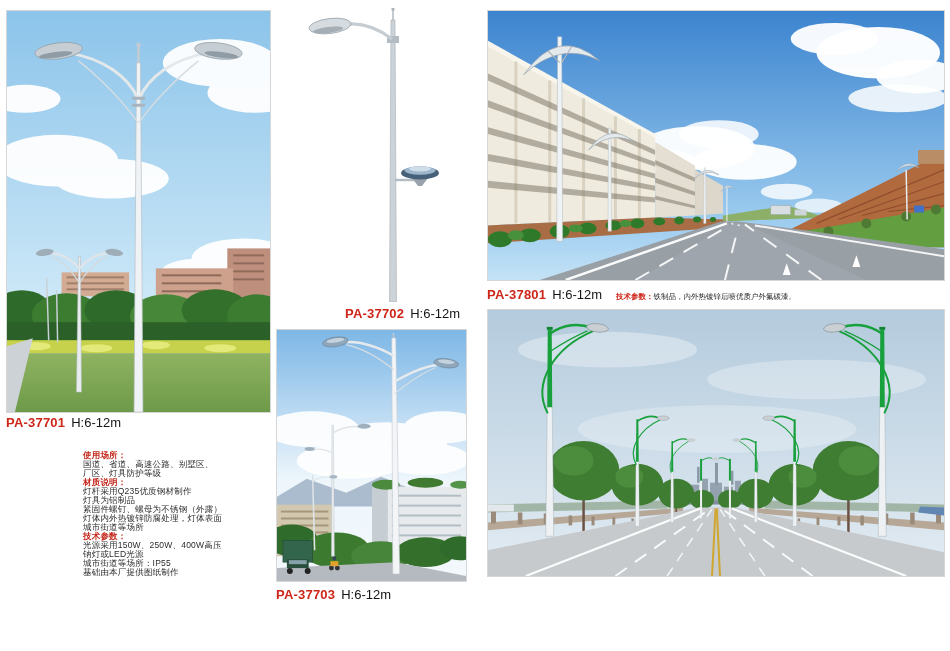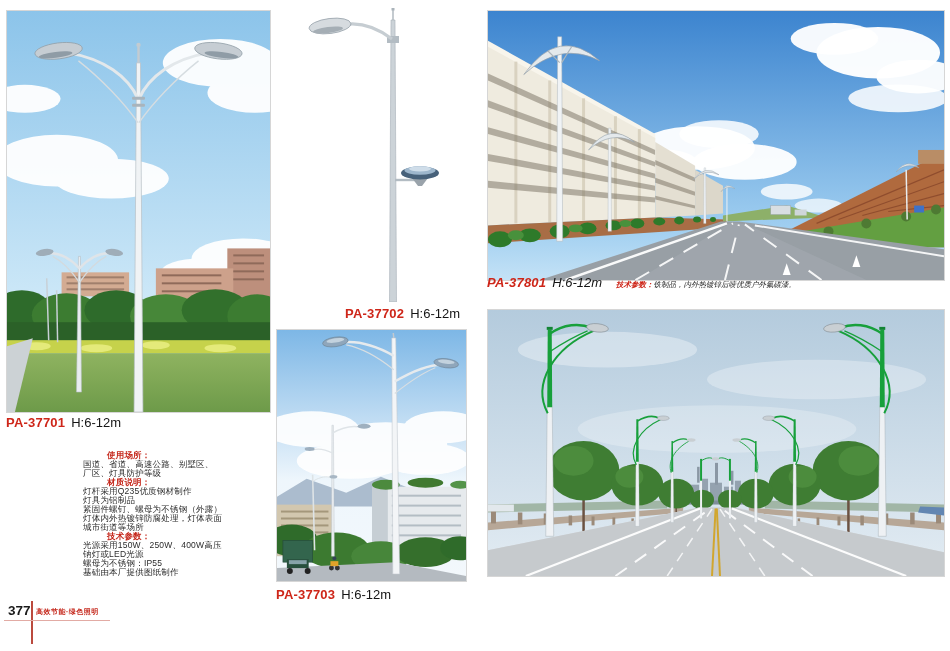--- a/index.html
+++ b/index.html
@@ -9,21 +9,21 @@
          overflow:hidden;background:#fff;}
   .photo.noborder{border:none;}
   .photo svg{display:block;width:100%;height:100%;}
   .prod-label{position:absolute;font-size:13px;white-space:nowrap;}
   .pid{color:#ce2619;font-weight:bold;letter-spacing:.2px;}
   .ph{color:#151515;margin-left:6px;}
   .note-label{color:#ce2619;font-weight:bold;font-size:7.5px;margin-left:14px;}
   .note{color:#222;font-size:7.5px;}
   .specs{position:absolute;left:83px;top:451px;font-size:8.5px;line-height:9px;
          color:#2b2b2b;letter-spacing:.2px;}
-  .spec-title{color:#c5281c;font-weight:bold;margin-left:24px;}
+  .spec-title{color:#c5281c;font-weight:bold;}
   .footer{position:absolute;top:600px;width:140px;height:48px;}
   .footer .pageno{position:absolute;top:3px;font-size:13.5px;font-weight:bold;color:#1a1a1a;}
   .footer .vline{position:absolute;top:1px;width:2px;height:43px;background:#bb4a3e;}
   .footer .slogan{position:absolute;top:7px;font-size:7px;font-weight:bold;color:#c5281c;
                   letter-spacing:.5px;white-space:nowrap;}
   .footer .hline{position:absolute;top:20px;height:1px;background:#e2aba4;}
   .footer-left{left:0;}
   .footer-left .pageno{left:8px;}
   .footer-left .vline{left:31px;}
   .footer-left .slogan{left:36px;}
@@ -139,21 +139,21 @@
     <div>厂区、灯具防护等级</div>
     <div class="spec-title">材质说明：</div>
     <div>灯杆采用Q235优质钢材制作</div>
     <div>灯具为铝制品</div>
     <div>紧固件螺钉、螺母为不锈钢（外露）</div>
     <div>灯体内外热镀锌防腐处理，灯体表面</div>
     <div>城市街道等场所</div>
     <div class="spec-title">技术参数：</div>
     <div>光源采用150W、250W、400W高压</div>
     <div>钠灯或LED光源</div>
-    <div>螺母为不锈钢：IP55</div>
+    <div>城市街道等场所：IP55</div>
     <div>基础由本厂提供图纸制作</div>
   </div>
 
   <figure class="photo noborder" style="left:300px;top:6px;width:165px;height:296px;">
     <svg viewBox="0 0 165 296" preserveAspectRatio="none">
       <rect width="165" height="296" fill="#ffffff"></rect>
       <g>
         <line x1="93" y1="14" x2="93" y2="3" stroke="#b6bec5" stroke-width="1.6"></line>
         <rect x="91.5" y="2" width="3" height="2.5" fill="#aab3ba"></rect>
         <polygon points="89.5,296 96.5,296 95,14 91,14" fill="#ccd3d8" stroke="#a6afb7" stroke-width="0.6"></polygon>
@@ -385,21 +385,21 @@
         <line x1="240" y1="176" x2="240" y2="212" stroke="#eef1f4" stroke-width="1"></line>
         <path d="M234,182 Q 240,172 248,179 Q 240,175 234,182 Z" fill="#e4e9ec" stroke="#97a2aa" stroke-width="0.4"></path>
       </g>
       <g>
         <line x1="420" y1="160" x2="421" y2="210" stroke="#e8ecef" stroke-width="1.5"></line>
         <path d="M410,162 Q 420,148 433,158 Q 420,152 410,162 Z" fill="#e4e9ec" stroke="#97a2aa" stroke-width="0.5"></path>
         <rect x="428" y="196" width="10" height="7" fill="#3f72c8"></rect>
       </g>
     </svg>
   </figure>
-  <div class="prod-label" style="left:487px;top:275px;font-style:italic;">
+  <div class="prod-label" style="left:487px;top:287px;">
     <span class="pid">PA-37801</span><span class="ph">H:6-12m</span><span class="note-label">技术参数：</span><span class="note">铁制品，内外热镀锌后喷优质户外氟碳漆。</span>
   </div>
 
   <figure class="photo" style="left:487px;top:309px;width:458px;height:268px;">
     <svg viewBox="0 0 458 268" preserveAspectRatio="none">
       <defs>
         <linearGradient id="sky5" x1="0" y1="0" x2="0" y2="1">
           <stop offset="0" stop-color="#b4cbdd"></stop>
             <stop offset="1" stop-color="#e3ecf3"></stop>
         </linearGradient>
@@ -555,20 +555,14 @@
       </g>
       <g>
         <line x1="243" y1="210" x2="243" y2="150" stroke="#eef1f4" stroke-width="2"></line>
         <line x1="243" y1="150" x2="243" y2="172" stroke="#17a03b" stroke-width="2"></line>
         <path d="M243,152 C 238,149 234,148 231,150" stroke="#17a03b" stroke-width="1" fill="none"></path>
         <ellipse cx="229" cy="150" rx="3.2" ry="1.3" fill="#c9cfd3"></ellipse>
       </g>
     </svg>
   </figure>
 
-  <div class="footer footer-left">
-    <span class="pageno">377</span>
-    <span class="vline"></span>
-    <span class="slogan">高效节能·绿色照明</span>
-    <div class="hline"></div>
-  </div>
 
 </div>
 
 </body></html>

